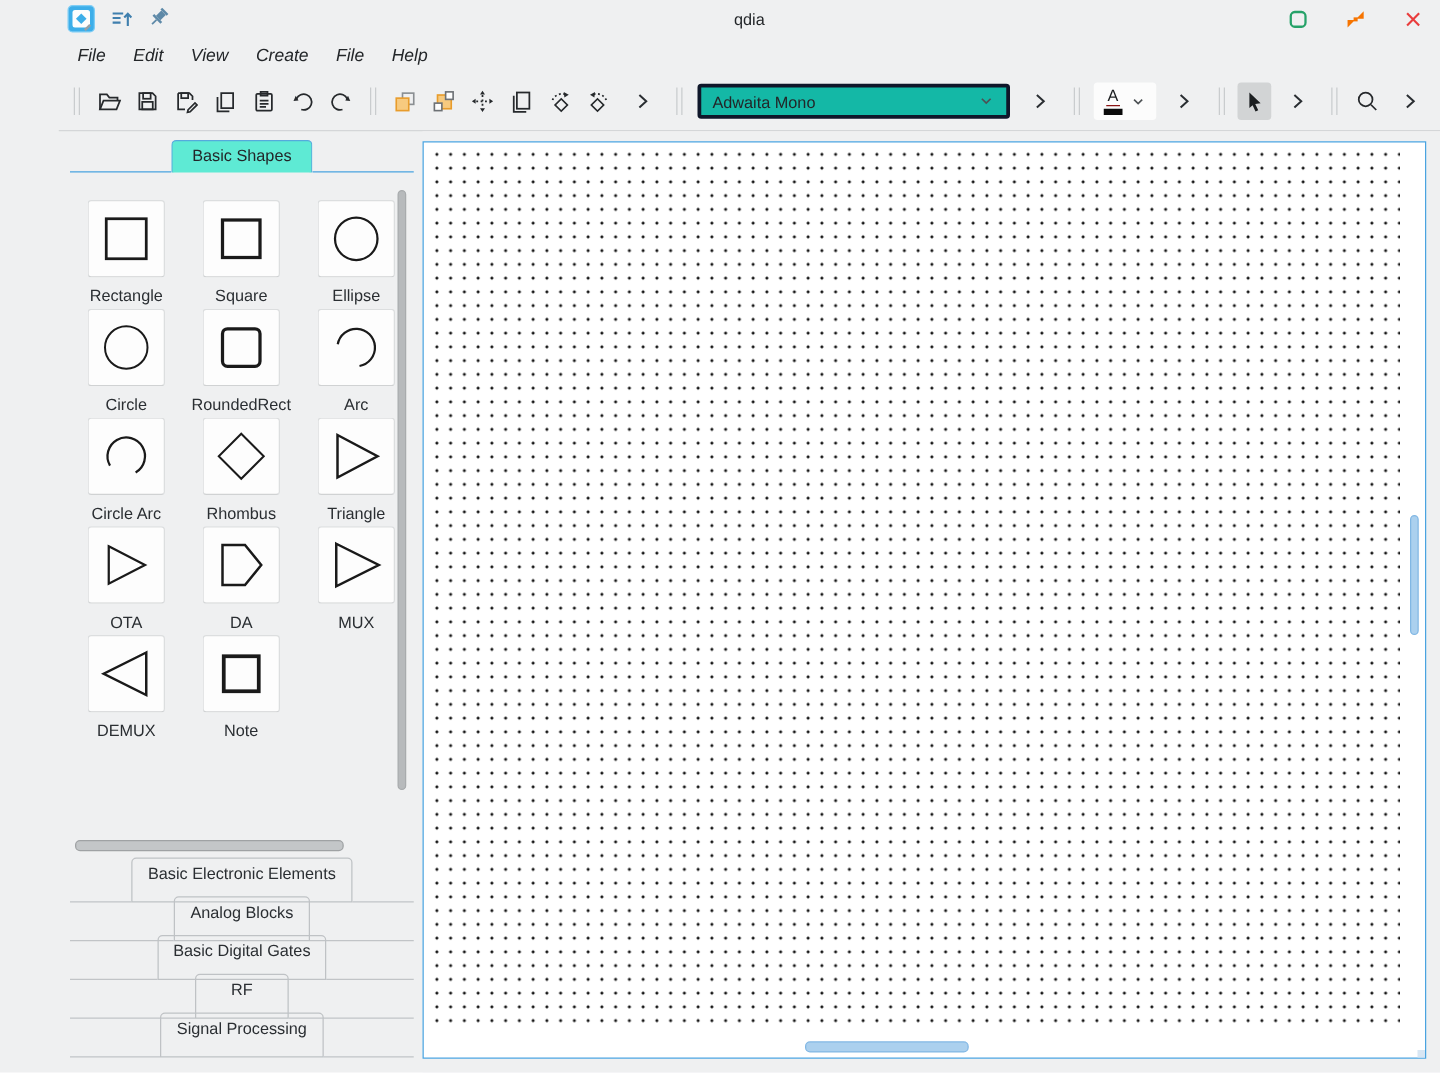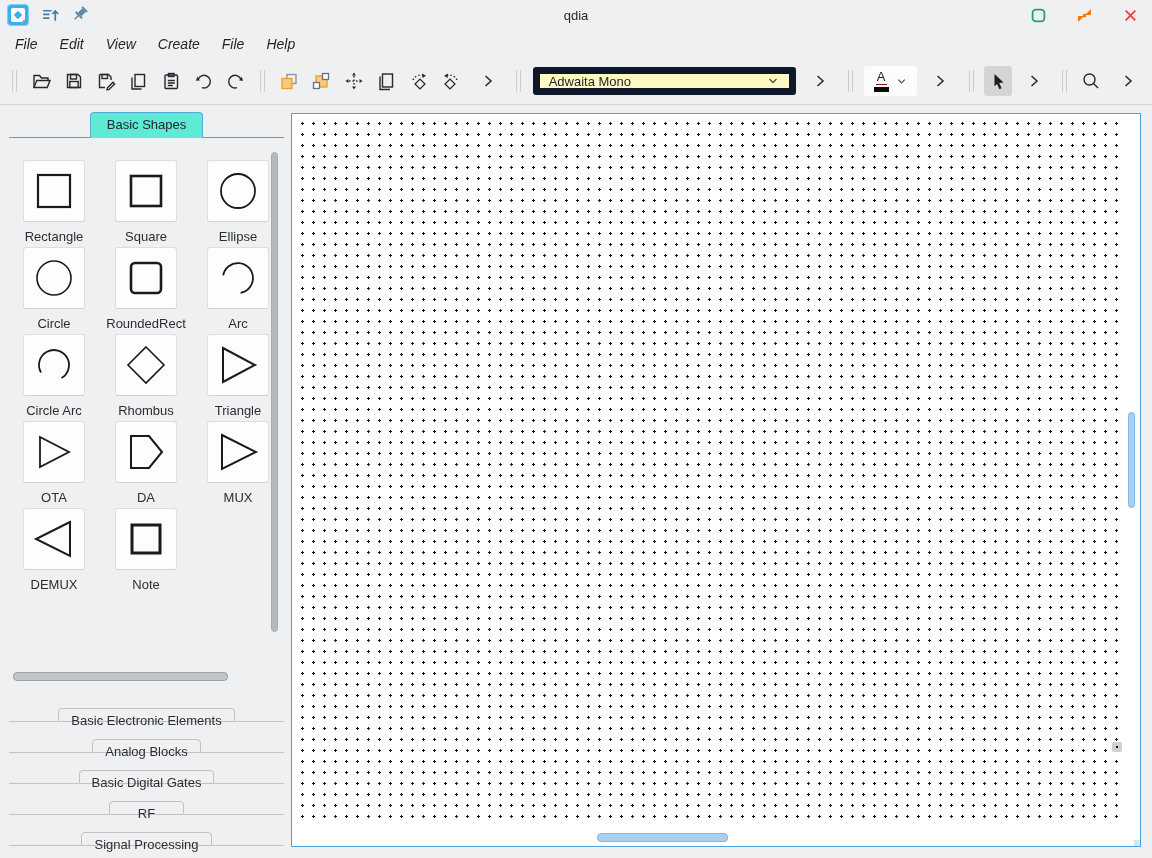--- a/index.html
+++ b/index.html
@@ -1,18 +1,18 @@
 <!DOCTYPE html>
 <html><head>
 <meta charset="utf-8">
 <style>
   * { box-sizing: border-box; margin: 0; padding: 0; }
   html,body { width:1152px; height:858px; overflow:hidden; }
   body { font-family:"Liberation Sans", sans-serif; background:#eff0f1; color:#232629; }
-  .app { position:relative; width:1152px; height:858px; }
+  .app { position:relative; width:1152px; height:858px;padding-left:47px; }
 
   
   .titlebar { position:relative; height:30px; display:flex; align-items:center; background:#eff0f1; }
   .tb-left { display:flex; align-items:center; gap:12px; padding-left:7px; }
   .appicon { width:22px; height:22px; background:#3daee9; border:1px solid #7fcdf5; border-radius:4px; position:relative; }
   .appicon .doc { position:absolute; left:3px; top:3px; width:14px; height:14px; background:#fdfdfd; border-radius:2px; }
   .appicon .dia { position:absolute; left:7px; top:7px; width:6px; height:6px; background:#3daee9; transform:rotate(45deg); }
   .appicon .pen { position:absolute; right:2px; bottom:2px; width:6px; height:2px; background:#9aa0a4; transform:rotate(-45deg); }
   .tb-title { position:absolute; left:0; right:0; text-align:center; font-size:13px; color:#232629; }
   .tb-right { margin-left:auto; display:flex; align-items:center; gap:30px; padding-right:14px; position:relative; z-index:2; }
@@ -22,21 +22,21 @@
   .menubar { height:28px; display:flex; align-items:center; padding-left:4px;font-style:italic; }
   .menu-item { font-size:14px; padding:3px 11px; border-radius:3px; cursor:default; }
 
   
   .toolbar { height:47px; display:flex; align-items:center; padding:0 4px; border-bottom:1px solid #d4d6d8; }
   .thandle { width:5px; height:22px; border-left:1px solid #c9ccce; border-right:1px solid #c9ccce; margin:0 8px; }
   .tbtn { width:30px; height:30px; display:flex; align-items:center; justify-content:center; border-radius:3px; margin:0 2px; }
   .tbtn.pressed { background:#d2d4d5; }
   .ticon { stroke:#26292c; fill:none; stroke-width:1.4; }
   .chev { margin:0 6px; }
-  .combo { width:276px; height:28px; background:#fef9c3; border:7px solid #0f172a; border-radius:3px; display:flex; align-items:center; padding:0 9px; margin:0 4px;gap:38px; }
+  .combo { width:276px; height:28px; background:#14b8a6; border:3px solid #0f172a; border-radius:3px; display:flex; align-items:center; padding:0 9px; margin:0 4px;gap:38px; }
   .combo-text { font-size:13px; flex:1; }
   .colorbtn { width:56px; height:30px; background:#fcfcfc; border-radius:3px; display:flex; align-items:center; justify-content:center; gap:6px; margin:0 3px; }
   .colA { display:flex; flex-direction:column; align-items:center; line-height:1; }
   .colA .letter { font-size:13px; color:#1b1e20; border-bottom:1px solid #8a1313; padding:0 1px 1px; }
   .colA .swatch { width:15px; height:5px; background:#0a0a0a; margin-top:2px; }
 
   
   .main { display:flex; height:753px; }
 
   
@@ -48,21 +48,21 @@
   .shape-grid { display:grid; grid-template-columns:92px 92px 92px; }
   .shape-cell { width:92px; height:87px; display:flex; flex-direction:column; align-items:center; cursor:pointer; }
   .shape-btn { width:62px; height:62px; background:#fdfdfd; border:1px solid #dcdedf; border-bottom-color:#d0d2d3; border-radius:3px; display:flex; align-items:center; justify-content:center; }
   .shape-btn svg { stroke:#1a1a1a; fill:none; }
   .shape-label { margin-top:7px; font-size:13px; color:#2a2e32; white-space:nowrap; }
   .vscroll-gray { position:absolute; right:13px; top:47px; width:7px; height:480px; background:#b7babc; border:1px solid #a8abad; border-radius:4px; }
   .hscroll-gray { position:absolute; left:13px; top:567px; width:215px; height:9px; background:#c3c6c8; border:1px solid #9fa2a4; border-radius:4px; }
   .bottomtabs { margin-top:19px; display:flex; flex-direction:column; }
   .stab-row { height:31px; display:flex; align-items:flex-end; padding:0 7px 0 9px; }
   .stab-row .line { flex:1; border-bottom:1px solid #c1c4c7; height:26px; }
-  .stab { height:14px; line-height:24px; padding:0 12px; font-size:13px; border:1px solid #bfc2c5; border-radius:4px 4px 0 0; white-space:nowrap; color:#2a2e32; }
+  .stab { height:36px; line-height:24px; padding:0 12px; font-size:13px; border:1px solid #bfc2c5; border-radius:4px 4px 0 0; white-space:nowrap; color:#2a2e32; }
 
   
   .canvaswrap { flex:1; position:relative; background:#eff0f1; }
   .canvas { position:absolute; left:0; top:8px; right:11px; bottom:11px; background:#ffffff; border:1px solid #4aa3e0; }
   .dots { position:absolute; left:2px; top:2px; right:20px; bottom:24px;
           background-image:radial-gradient(circle, #141414 1px, transparent 1.4px);
           background-size:11px 11px; background-position:3px 2px; }
   .hl-dot { position:absolute; left:820px; top:628px; width:10px; height:10px; background:#cfd0d1; border-radius:2px; }
   .hl-dot::after { content:""; position:absolute; left:4px; top:4px; width:2px; height:2px; background:#141414; }
   .vthumb { position:absolute; right:5px; top:298px; width:7px; height:96px; background:#abd0ee; border:1px solid #81b7e4; border-radius:4px; }

